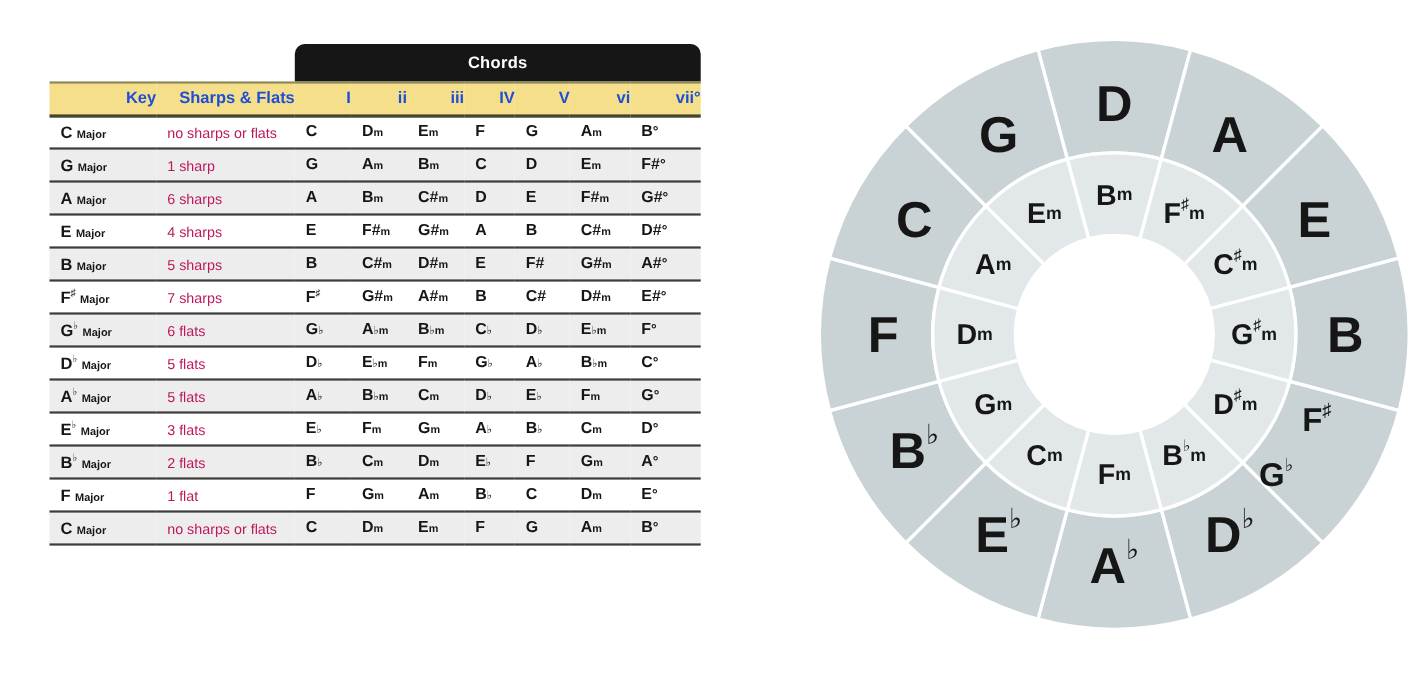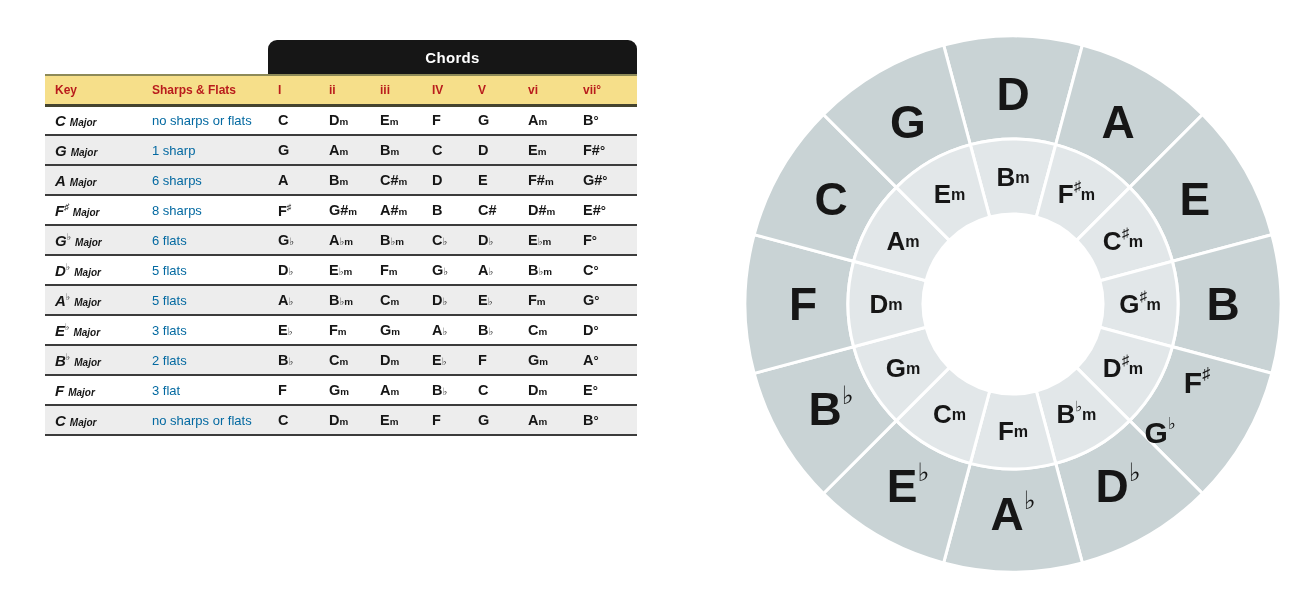--- a/index.html
+++ b/index.html
@@ -10,28 +10,28 @@
   .table-panel{position:absolute;left:45px;top:40px;width:592px;}
   .chords-bar{margin-left:223px;width:369px;height:34px;background:#161616;
               border-radius:9px 9px 0 0;color:#ffffff;font-weight:bold;font-size:15px;
               display:flex;align-items:center;justify-content:center;letter-spacing:.3px;}
   table.keys{border-collapse:collapse;table-layout:fixed;width:592px;}
   table.keys col.c-key{width:97px;} table.keys col.c-sf{width:126px;}
   table.keys col.c1{width:51px;} table.keys col.c2{width:51px;} table.keys col.c3{width:52px;}
   table.keys col.c4{width:46px;} table.keys col.c5{width:50px;} table.keys col.c6{width:55px;}
   table.keys col.c7{width:64px;}
   thead tr{background:#f6df8a;height:30px;border-top:2px solid #8d8a58;border-bottom:3px solid #45442e;}
-  thead th{text-align:left;padding:0 0 0 10px;font-size:12px;font-weight:bold;color:#b91c1c;}
+  thead th{text-align:right;padding:0 0 0 10px;font-size:15px;font-weight:bold;color:#1d4ed8;}
   tbody tr{height:30px;border-bottom:2px solid #3c3c3c;background:#ffffff;}
   tbody tr.alt{background:#ededed;border-radius:10px;}
   tbody td{padding:0 0 0 10px;white-space:nowrap;vertical-align:middle;}
-  td.key-cell{font-weight:bold;font-size:15px;font-style:italic;}
+  td.key-cell{font-weight:bold;font-size:15px;}
   .keyacc{font-size:62%;vertical-align:super;font-weight:bold;}
   .major-label{font-size:10px;font-weight:bold;margin-left:4px;}
-  td.sf-cell{font-size:13px;color:#0369a1;font-weight:400;}
+  td.sf-cell{font-size:13px;color:#be185d;font-weight:400;}
   td.chord-cell{font-weight:bold;font-size:14.5px;}
   .flat{font-size:70%;}
   .supacc{font-size:60%;vertical-align:super;}
   .mm{font-size:68%;}
   .deg{font-size:90%;}
 
   
   .circle-panel{position:absolute;left:733px;top:24px;width:560px;height:560px;}
   svg text{font-family:"Liberation Sans","DejaVu Sans",sans-serif;font-weight:bold;}
 </style>
@@ -97,22 +97,44 @@
             <td class="sf-cell">6 sharps</td>
             <td class="chord-cell">A</td>
             <td class="chord-cell">B<span class="mm">m</span></td>
             <td class="chord-cell">C#<span class="mm">m</span></td>
             <td class="chord-cell">D</td>
             <td class="chord-cell">E</td>
             <td class="chord-cell">F#<span class="mm">m</span></td>
             <td class="chord-cell">G#<span class="deg">°</span></td>
           </tr>
           <tr class="">
+            <td class="key-cell">E<span class="major-label">Major</span></td>
+            <td class="sf-cell">4 sharps</td>
+            <td class="chord-cell">E</td>
+            <td class="chord-cell">F#<span class="mm">m</span></td>
+            <td class="chord-cell">G#<span class="mm">m</span></td>
+            <td class="chord-cell">A</td>
+            <td class="chord-cell">B</td>
+            <td class="chord-cell">C#<span class="mm">m</span></td>
+            <td class="chord-cell">D#<span class="deg">°</span></td>
+          </tr>
+          <tr class="alt">
+            <td class="key-cell">B<span class="major-label">Major</span></td>
+            <td class="sf-cell">5 sharps</td>
+            <td class="chord-cell">B</td>
+            <td class="chord-cell">C#<span class="mm">m</span></td>
+            <td class="chord-cell">D#<span class="mm">m</span></td>
+            <td class="chord-cell">E</td>
+            <td class="chord-cell">F#</td>
+            <td class="chord-cell">G#<span class="mm">m</span></td>
+            <td class="chord-cell">A#<span class="deg">°</span></td>
+          </tr>
+          <tr class="">
             <td class="key-cell">F<span class="keyacc">♯</span><span class="major-label">Major</span></td>
-            <td class="sf-cell">8 sharps</td>
+            <td class="sf-cell">7 sharps</td>
             <td class="chord-cell">F<span class="supacc">♯</span></td>
             <td class="chord-cell">G#<span class="mm">m</span></td>
             <td class="chord-cell">A#<span class="mm">m</span></td>
             <td class="chord-cell">B</td>
             <td class="chord-cell">C#</td>
             <td class="chord-cell">D#<span class="mm">m</span></td>
             <td class="chord-cell">E#<span class="deg">°</span></td>
           </tr>
           <tr class="alt">
             <td class="key-cell">G<span class="keyacc">♭</span><span class="major-label">Major</span></td>
@@ -164,21 +186,21 @@
             <td class="chord-cell">B<span class="flat">♭</span></td>
             <td class="chord-cell">C<span class="mm">m</span></td>
             <td class="chord-cell">D<span class="mm">m</span></td>
             <td class="chord-cell">E<span class="flat">♭</span></td>
             <td class="chord-cell">F</td>
             <td class="chord-cell">G<span class="mm">m</span></td>
             <td class="chord-cell">A<span class="deg">°</span></td>
           </tr>
           <tr class="">
             <td class="key-cell">F<span class="major-label">Major</span></td>
-            <td class="sf-cell">3 flat</td>
+            <td class="sf-cell">1 flat</td>
             <td class="chord-cell">F</td>
             <td class="chord-cell">G<span class="mm">m</span></td>
             <td class="chord-cell">A<span class="mm">m</span></td>
             <td class="chord-cell">B<span class="flat">♭</span></td>
             <td class="chord-cell">C</td>
             <td class="chord-cell">D<span class="mm">m</span></td>
             <td class="chord-cell">E<span class="deg">°</span></td>
           </tr>
           <tr class="alt">
             <td class="key-cell">C<span class="major-label">Major</span></td>

